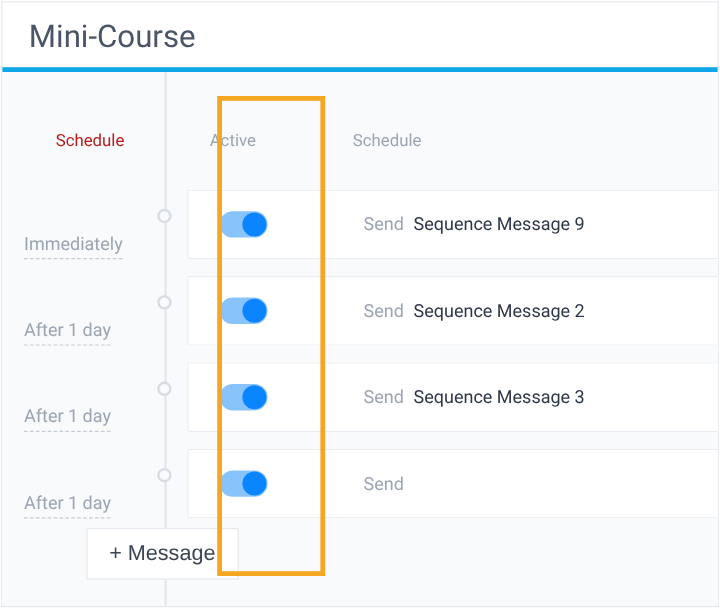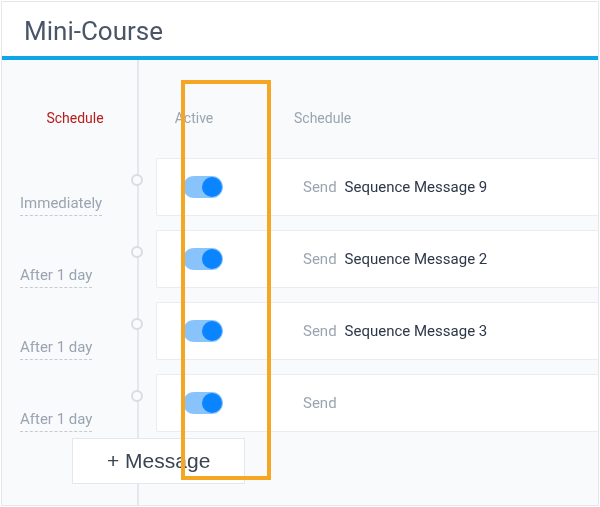--- a/index.html
+++ b/index.html
@@ -161,22 +161,22 @@
     .add-row {
       display: flex;
       align-items: center;
       height: 58px;
       position: relative;
     }
     .add-btn {
       margin-left: 70px;
       background: #fff;
       border: 1px solid #e4e8ed;
-      padding: 10px 34px;
-      font-size: 21px;
+      padding: 10px 18px;
+      font-size: 18px;
       color: #3a4452;
       cursor: pointer;
       position: relative;
       z-index: 2;
       text-align: center;
     }
   </style>
 </head>
 <body>
 

